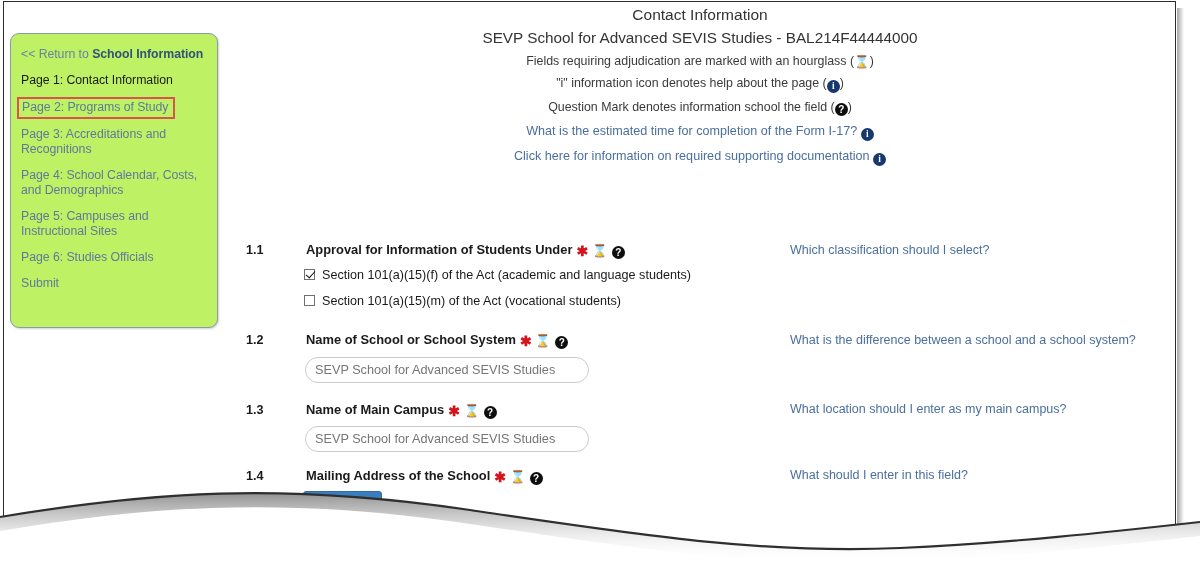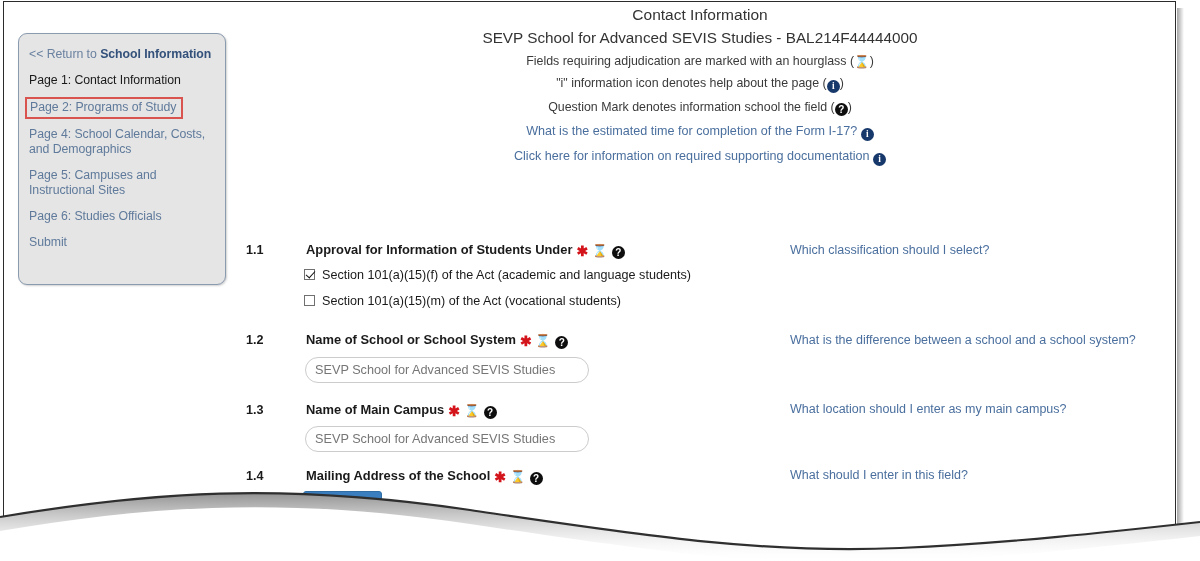--- a/index.html
+++ b/index.html
@@ -33,23 +33,23 @@
   #torn-edge {
     position: absolute;
     left: 0; top: 470px;
     width: 1200px; height: 91px;
     pointer-events: none;
   }
 
   
   #sidebar {
     position: absolute;
-    left: 14px; top: 31px;
-    width: 208px; height: 252px;
-    background: #e5e5e5;
+    left: 6px; top: 31px;
+    width: 208px; height: 295px;
+    background: #bef264;
     border: 1px solid #8a9bb0;
     border-radius: 9px;
     box-shadow: 1px 1px 2px rgba(120,120,120,0.35);
   }
   .nav-item {
     font-size: 12.3px;
     line-height: 15px;
     color: #5f7a9b;
     padding: 0 10px;
     margin-bottom: 11px;
@@ -229,20 +229,23 @@
     </div>
 
     <div class="nav-item nav-current">
       <span>Page 1: Contact Information</span>
     </div>
 
     <div class="nav-item">
       <span class="nav-highlight">Page 2: Programs of Study</span>
     </div>
 
+    <div class="nav-item">
+      <span>Page 3: Accreditations and Recognitions</span>
+    </div>
 
     <div class="nav-item">
       <span>Page 4: School Calendar, Costs, and Demographics</span>
     </div>
 
     <div class="nav-item">
       <span>Page 5: Campuses and Instructional Sites</span>
     </div>
 
     <div class="nav-item">

